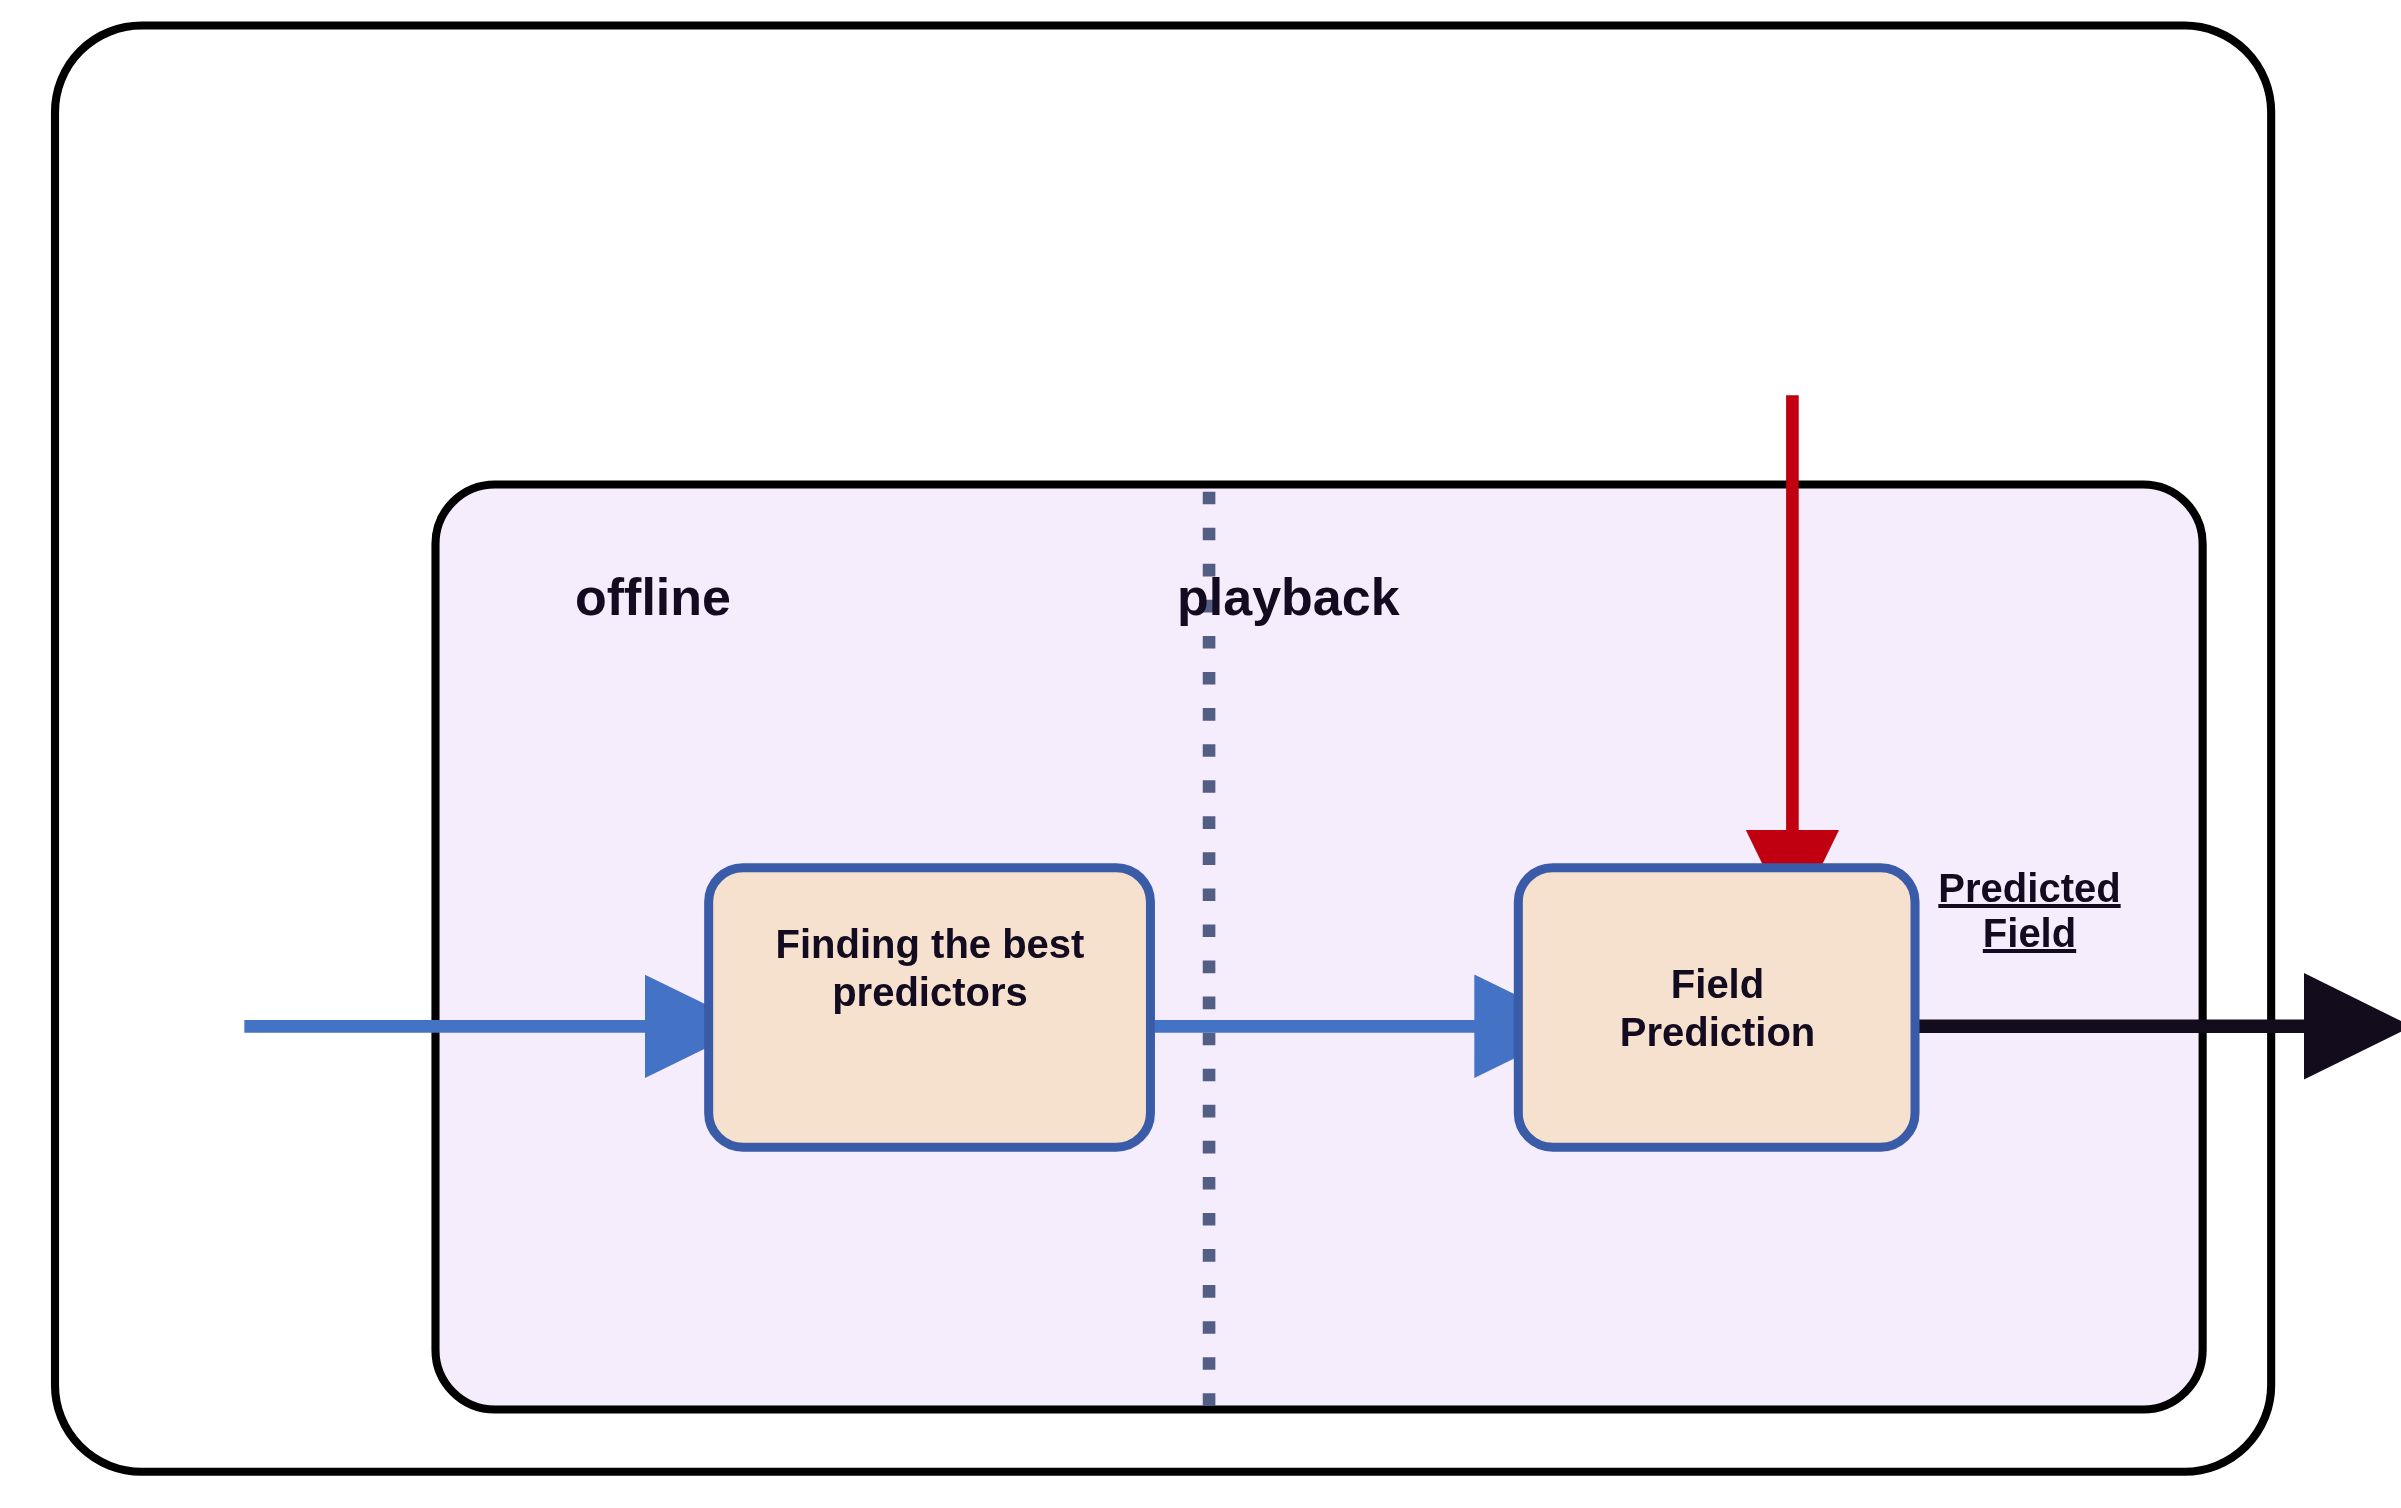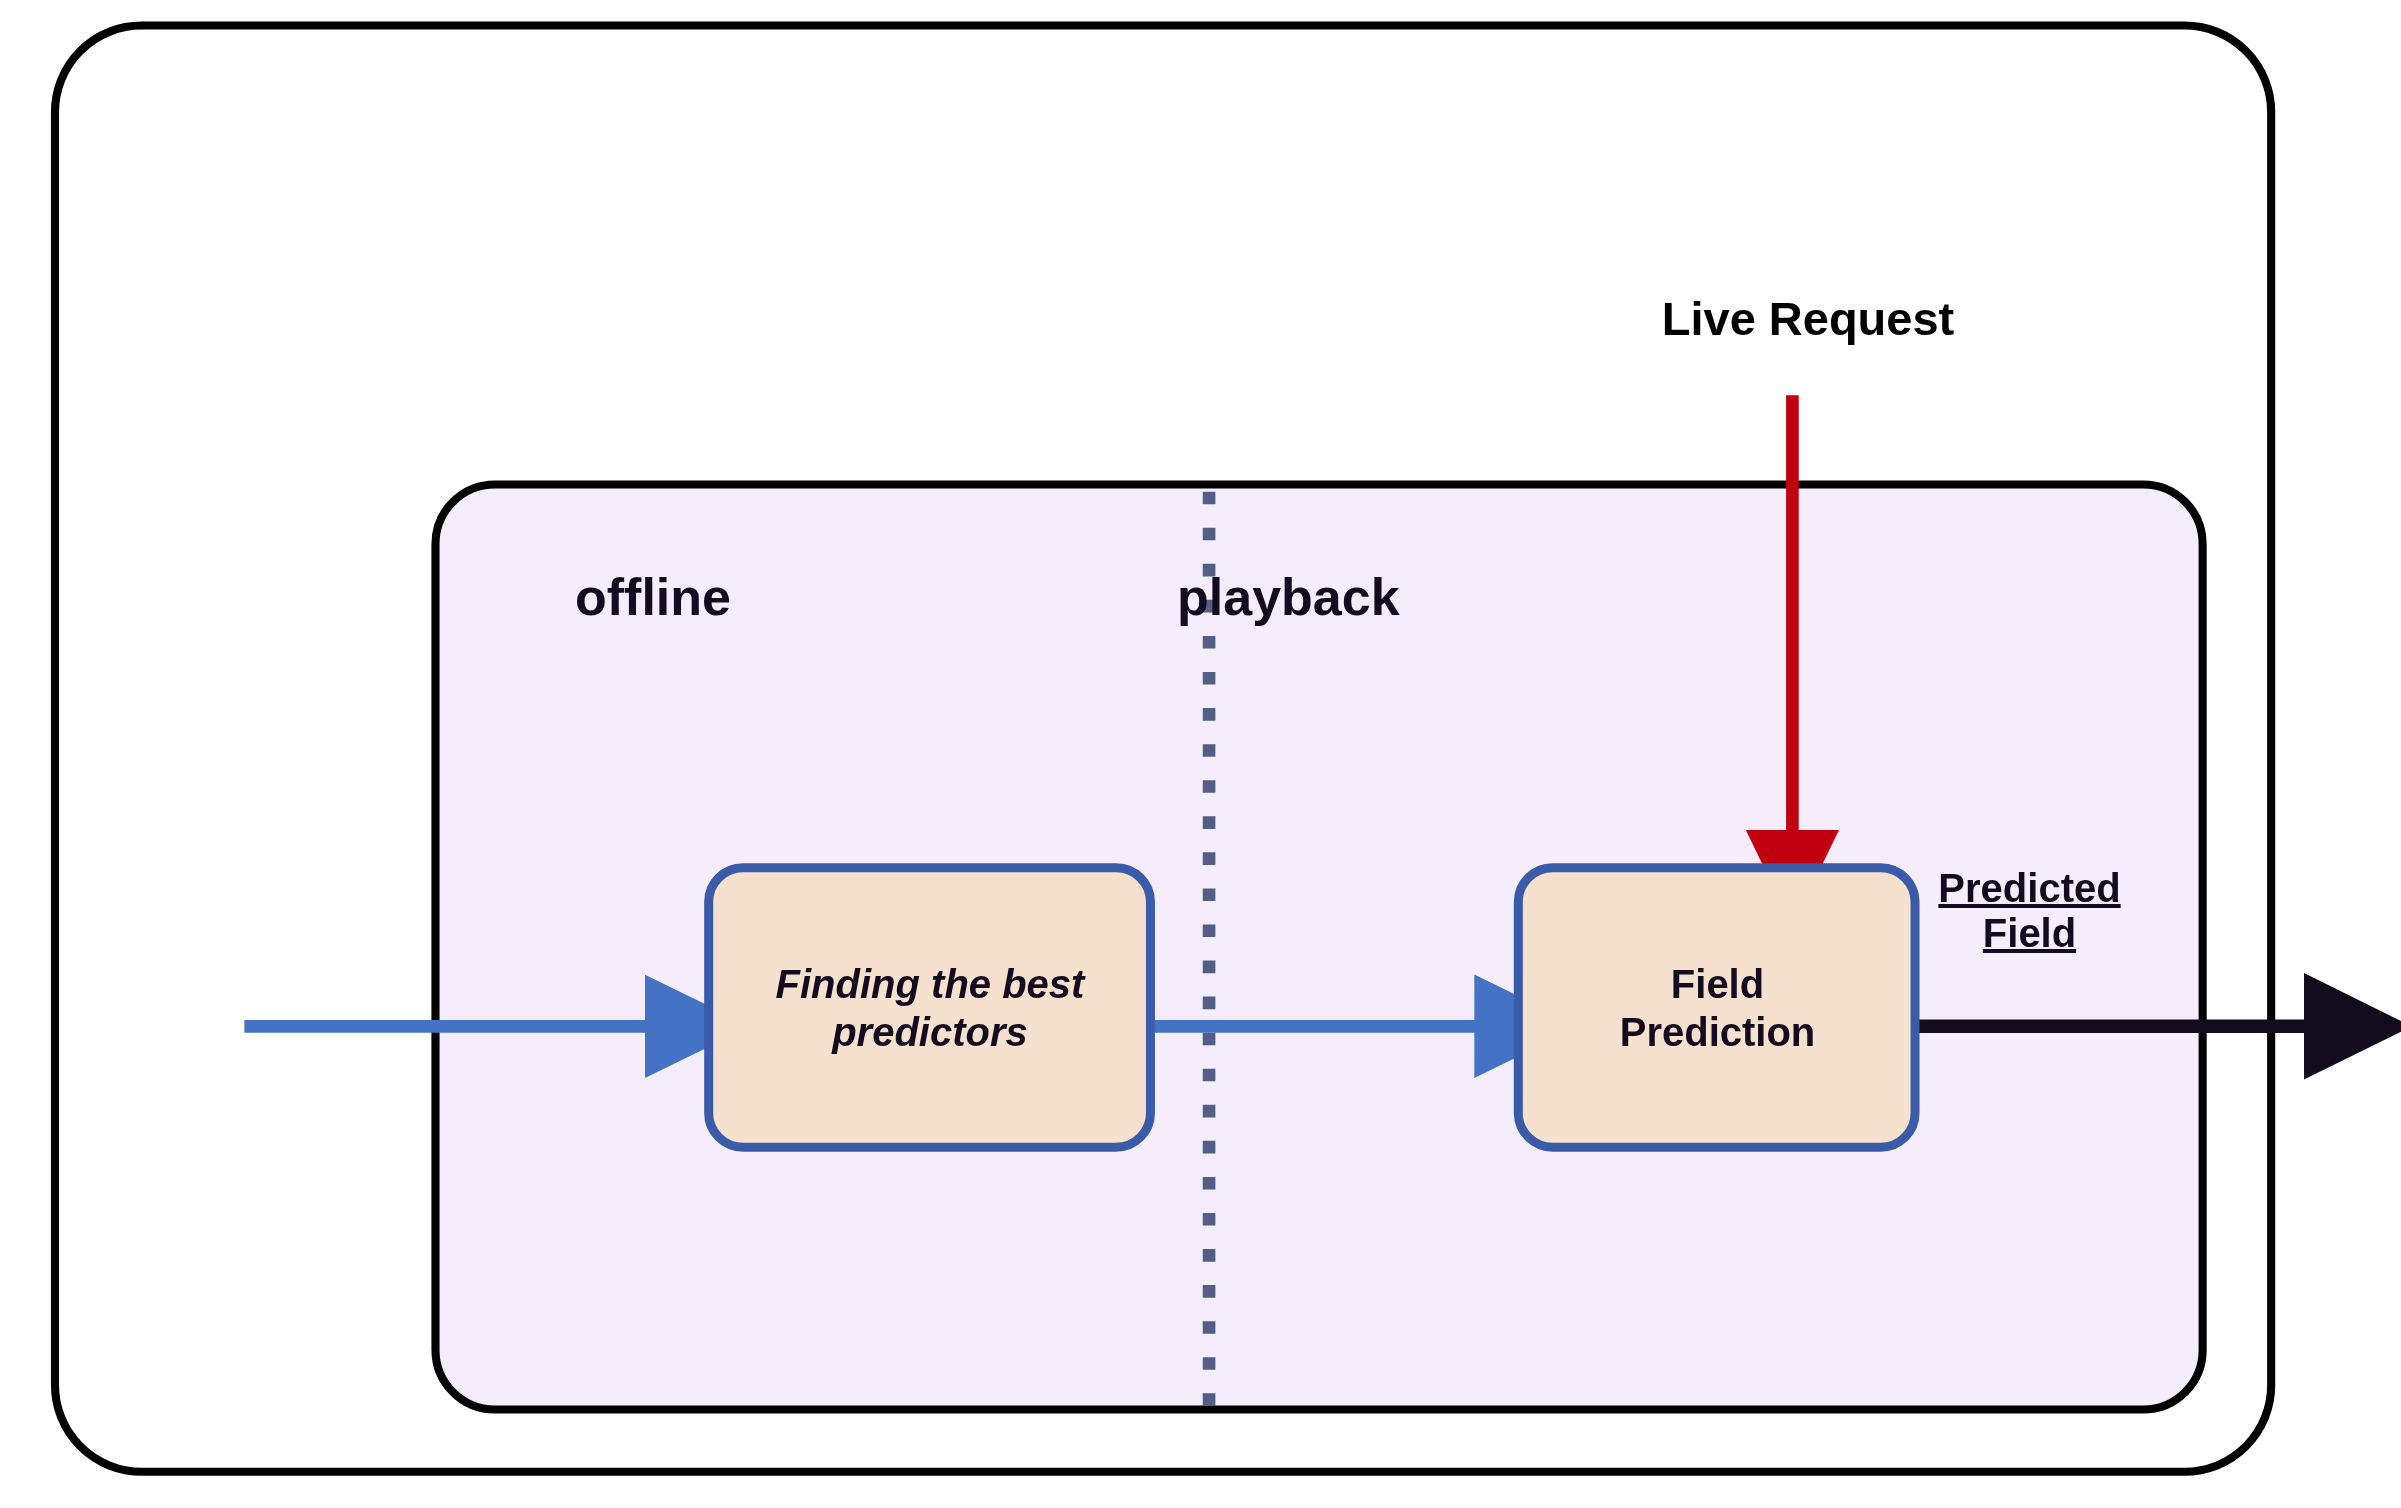--- a/index.html
+++ b/index.html
@@ -66,24 +66,23 @@
     font-size: 40px;
     line-height: 1.2;
     text-align: center;
     white-space: pre-line;
     display: flex;
     align-items: center;
     justify-content: center;
   }
   #box-label-finding {
     left: 709px;
-    top: 868px;
+    top: 828px;
     width: 442px;
     height: 280px;
-    font-style: italic;
   }
   #box-label-field {
     left: 1519px;
     top: 868px;
     width: 397px;
     height: 280px;
   }
 </style>
 </head>
 <body>
@@ -119,21 +118,20 @@
 
     <rect x="786" y="962" width="490" height="310" rx="38" ry="38" fill="#F6E0CE" stroke="#3A5BA8" stroke-width="10"></rect>
 
     <rect x="1684" y="962" width="440" height="310" rx="38" ry="38" fill="#F6E0CE" stroke="#3A5BA8" stroke-width="10"></rect>
   </svg>
 
   <div class="lbl" id="label-offline">offline</div>
 
   <div class="lbl" id="label-playback">playback</div>
 
-  <div class="lbl" id="label-live-request">Live Request</div>
 
   <div class="lbl" id="label-predicted-field">Predicted
 Field</div>
 
   <div class="box-label" id="box-label-finding">Finding the best
 predictors</div>
 
   <div class="box-label" id="box-label-field">Field
 Prediction</div>
 

